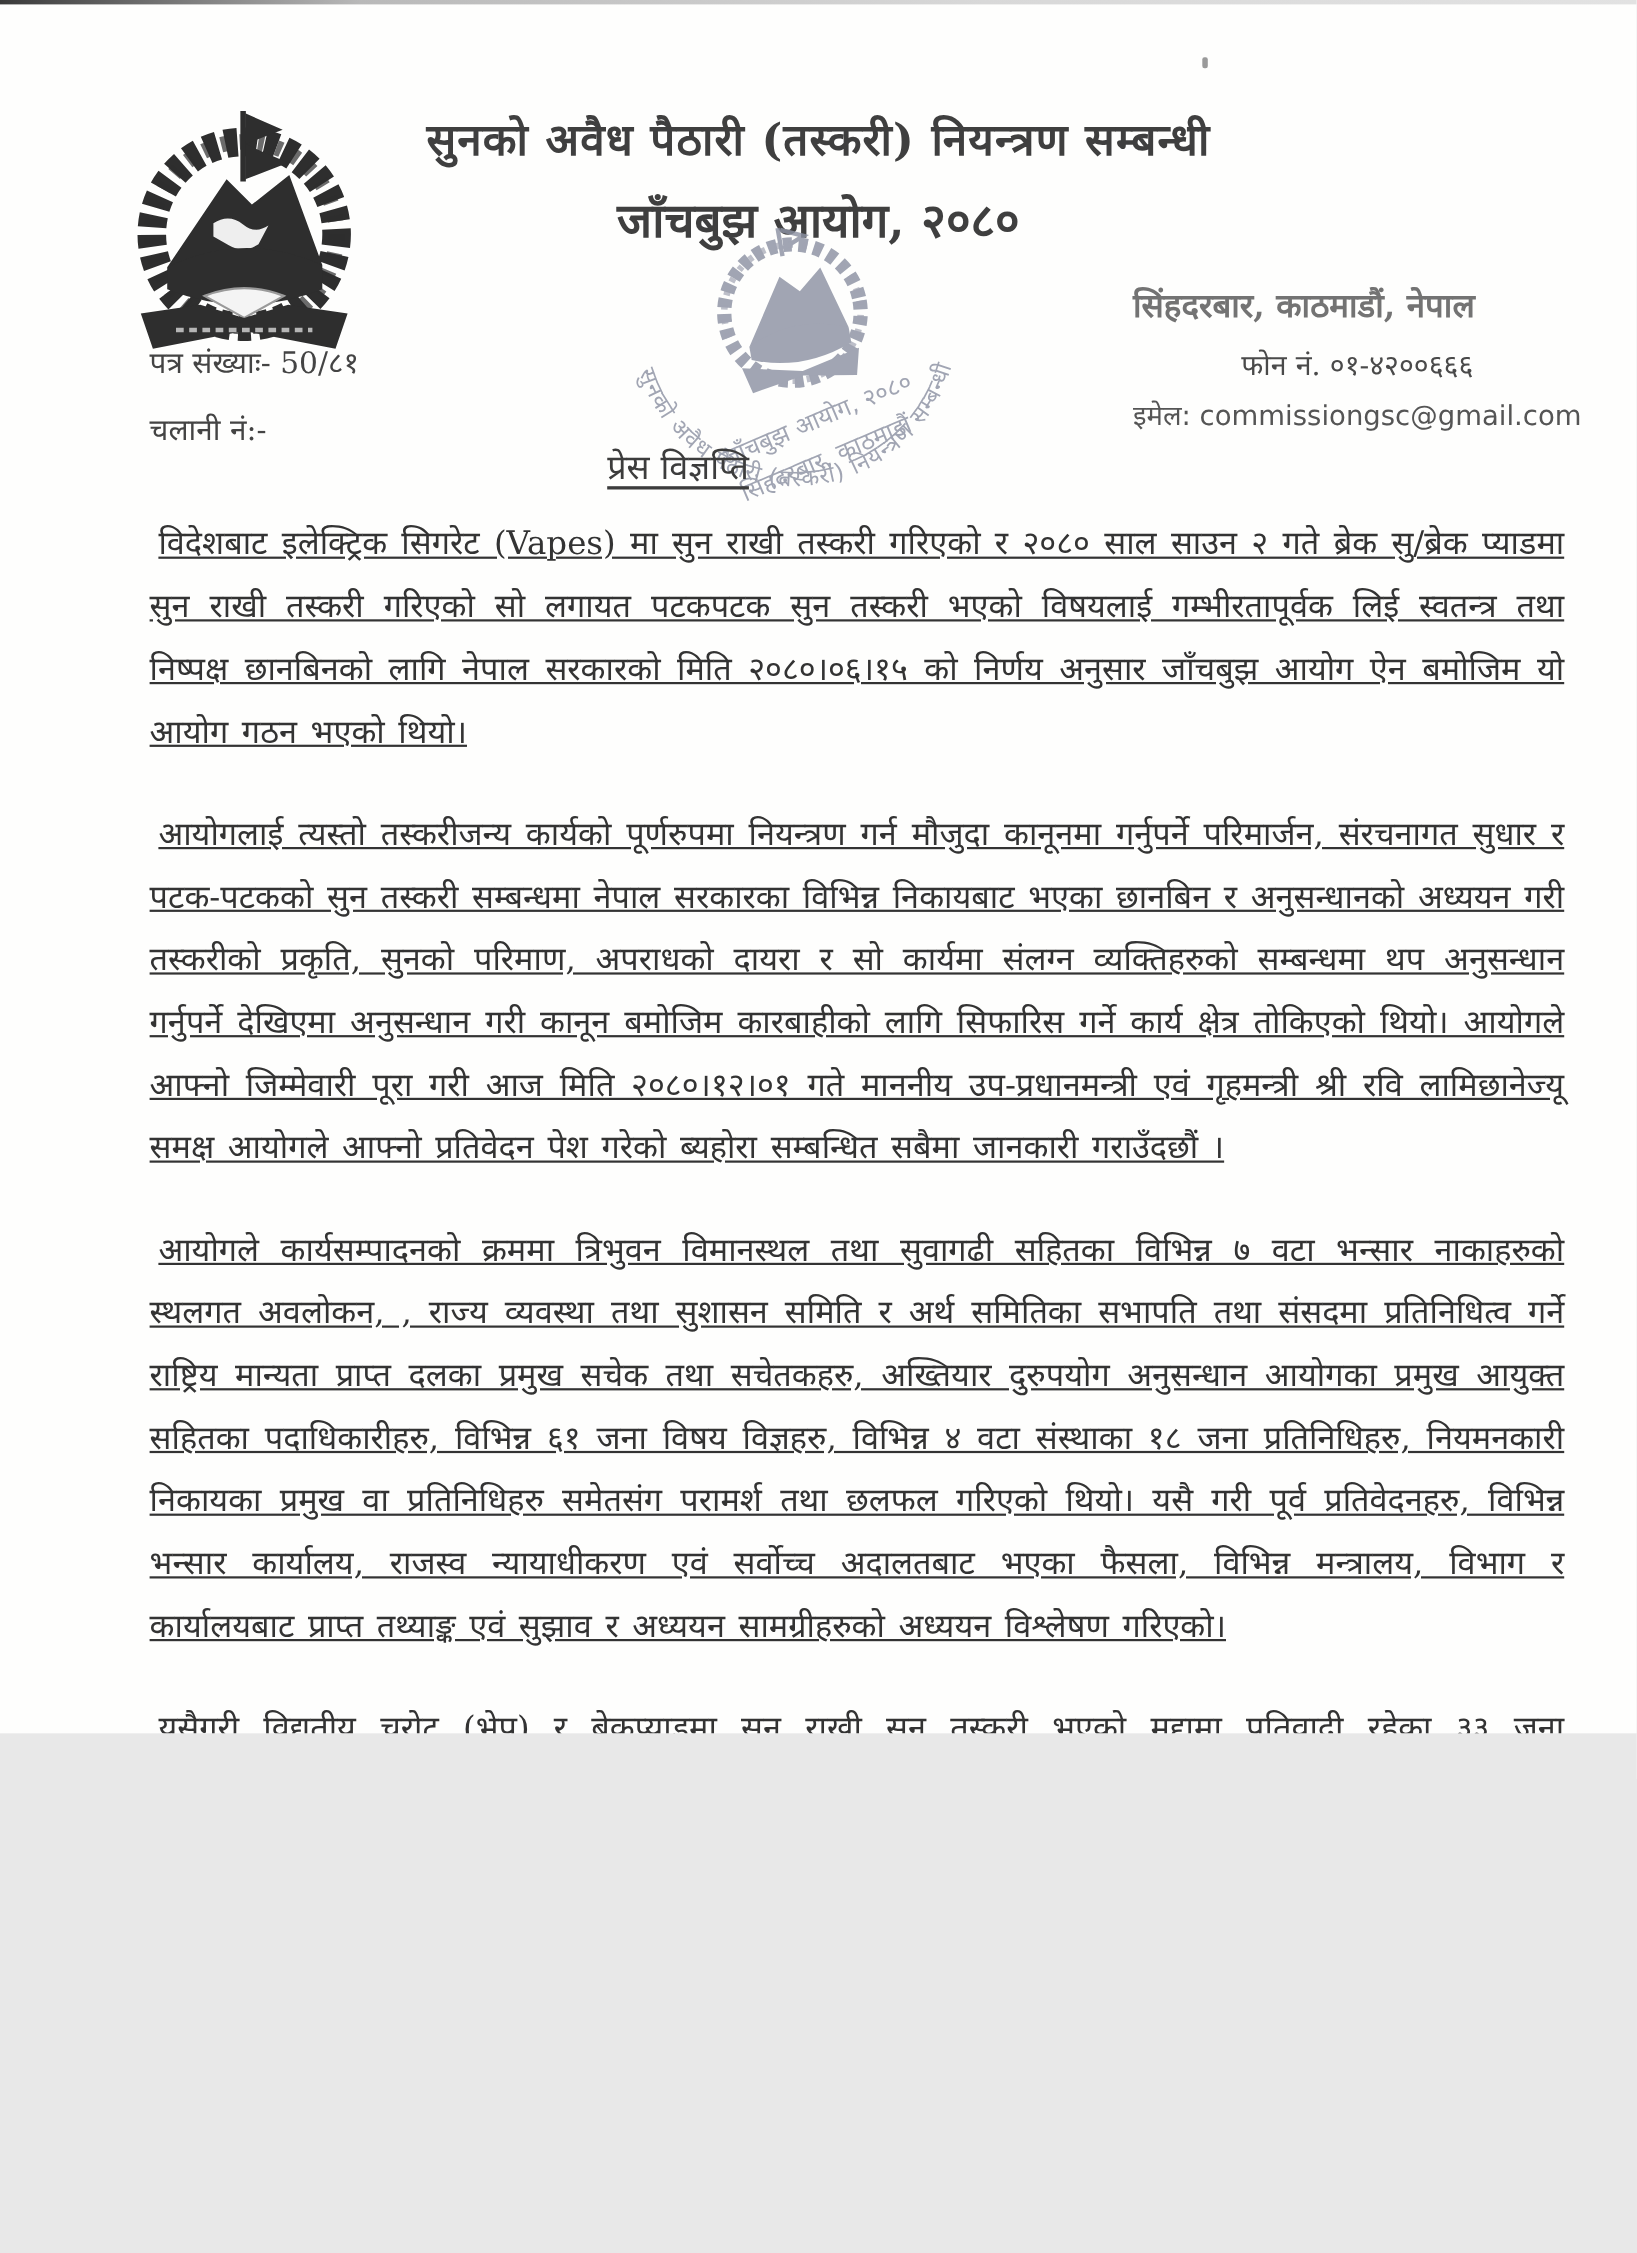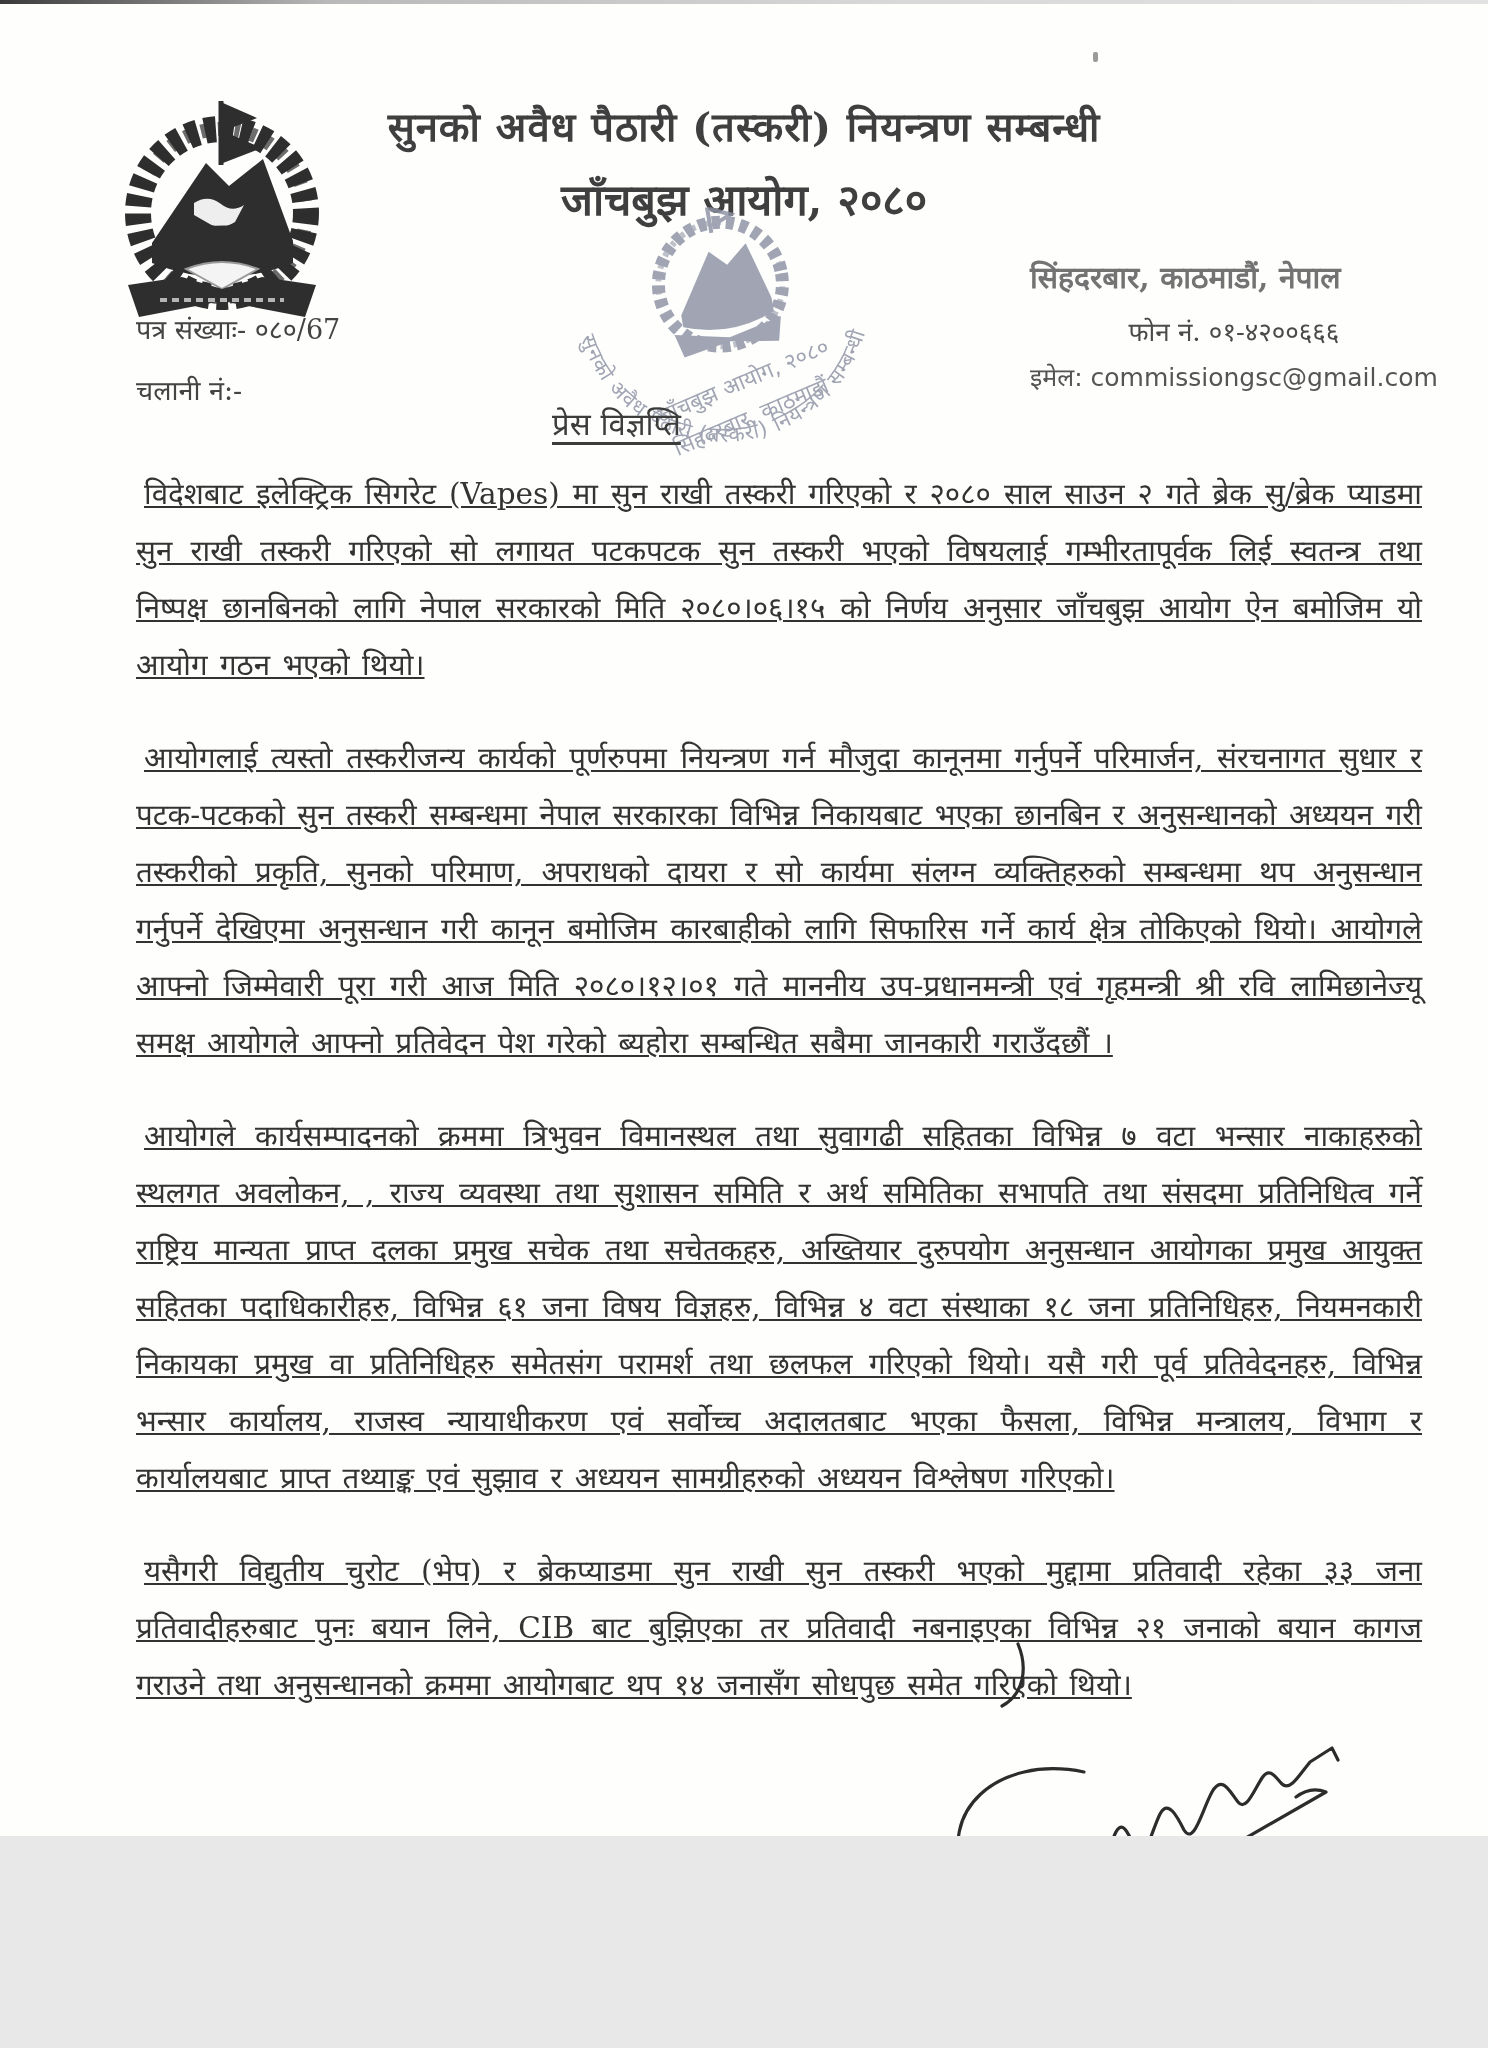--- a/index.html
+++ b/index.html
@@ -1,17 +1,17 @@
 <!DOCTYPE html>
 <html><head>
 <meta charset="utf-8">
 <style>
   html,body{margin:0;padding:0;background:#e8e8e8;}
   .page{
-    position:relative;width:1488px;height:1836px;background:#fefefdll;
+    position:relative;width:1488px;height:1576px;background:#fefefdll;
     background:#fefefd;overflow:hidden;
     font-family:"DejaVu Serif","DejaVu Sans",serif;color:#3a3a3a;
   }
   .top-edge{position:absolute;top:0;left:0;right:0;height:4px;
     background:linear-gradient(to right,#3a3a3a,#b9b9b9 22%,#d8d8d8 60%,#e2e2e2);}
   .emblem{position:absolute;left:112px;top:90px;width:220px;height:242px;}
   .title-block{position:absolute;left:0;top:98px;width:100%;text-align:center;color:#3f3f3f;}
   .title-line1{font-size:40px;font-weight:bold;letter-spacing:1px;}
   .title-line2{font-size:43px;font-weight:bold;margin-top:16px;}
   .stamp{position:absolute;left:550px;top:166px;width:348px;height:318px;opacity:.82;}
@@ -82,21 +82,21 @@
     </g>
   </svg>
 
   <div class="contact">
     <div class="contact-addr">सिंहदरबार, काठमाडौं, नेपाल</div>
     <div class="contact-phone">फोन नं. ०१-४२००६६६</div>
     <div class="contact-email">इमेल: commissiongsc@gmail.com</div>
   </div>
 
   <div class="refs">
-    <div class="refs-letter">पत्र संख्याः- ०८०/67</div>
+    <div class="refs-letter">पत्र संख्याः- 50/८१</div>
     <div class="refs-chalani">चलानी नं:-</div>
   </div>
 
   <div class="press-heading">प्रेस विज्ञप्ति</div>
 
   <div class="content">
     <p>विदेशबाट इलेक्ट्रिक सिगरेट (Vapes) मा सुन राखी तस्करी गरिएको र २०८० साल साउन २ गते ब्रेक सु/ब्रेक प्याडमा सुन राखी तस्करी गरिएको सो लगायत पटकपटक सुन तस्करी भएको विषयलाई गम्भीरतापूर्वक लिई स्वतन्त्र तथा निष्पक्ष छानबिनको लागि नेपाल सरकारको मिति २०८०।०६।१५ को निर्णय अनुसार जाँचबुझ आयोग ऐन बमोजिम यो आयोग गठन भएको थियो।</p>
     <p>आयोगलाई त्यस्तो तस्करीजन्य कार्यको पूर्णरुपमा नियन्त्रण गर्न मौजुदा कानूनमा गर्नुपर्ने परिमार्जन,  संरचनागत सुधार र  पटक-पटकको सुन तस्करी सम्बन्धमा नेपाल सरकारका विभिन्न निकायबाट भएका छानबिन र अनुसन्धानको अध्ययन गरी तस्करीको प्रकृति, सुनको परिमाण, अपराधको दायरा र सो कार्यमा संलग्न व्यक्तिहरुको सम्बन्धमा थप अनुसन्धान गर्नुपर्ने देखिएमा अनुसन्धान गरी कानून बमोजिम कारबाहीको लागि सिफारिस गर्ने कार्य क्षेत्र तोकिएको थियो।  आयोगले आफ्नो जिम्मेवारी पूरा गरी  आज मिति २०८०।१२।०१ गते माननीय उप-प्रधानमन्त्री एवं गृहमन्त्री श्री रवि लामिछानेज्यू समक्ष आयोगले आफ्नो प्रतिवेदन पेश गरेको ब्यहोरा सम्बन्धित सबैमा जानकारी गराउँदछौं ।</p>
     <p>आयोगले कार्यसम्पादनको क्रममा त्रिभुवन विमानस्थल तथा सुवागढी सहितका विभिन्न ७ वटा भन्सार नाकाहरुको स्थलगत अवलोकन, , राज्य व्यवस्था तथा सुशासन समिति र अर्थ समितिका सभापति तथा संसदमा प्रतिनिधित्व गर्ने राष्ट्रिय मान्यता प्राप्त दलका प्रमुख सचेक तथा सचेतकहरु, अख्तियार दुरुपयोग अनुसन्धान आयोगका प्रमुख आयुक्त सहितका पदाधिकारीहरु,  विभिन्न ६१ जना विषय विज्ञहरु,  विभिन्न ४ वटा संस्थाका १८ जना प्रतिनिधिहरु, नियमनकारी निकायका प्रमुख वा प्रतिनिधिहरु समेतसंग परामर्श तथा छलफल गरिएको थियो। यसै गरी पूर्व प्रतिवेदनहरु, विभिन्न भन्सार कार्यालय, राजस्व न्यायाधीकरण एवं सर्वोच्च अदालतबाट भएका फैसला, विभिन्न मन्त्रालय, विभाग र कार्यालयबाट प्राप्त तथ्याङ्क एवं सुझाव र अध्ययन सामग्रीहरुको अध्ययन विश्लेषण गरिएको।</p>
     <p>यसैगरी विद्युतीय चुरोट (भेप) र ब्रेकप्याडमा सुन राखी सुन तस्करी भएको मुद्दामा प्रतिवादी रहेका ३३ जना प्रतिवादीहरुबाट पुनः बयान लिने, CIB बाट बुझिएका तर प्रतिवादी नबनाइएका विभिन्न २१ जनाको बयान कागज गराउने तथा अनुसन्धानको क्रममा आयोगबाट थप १४ जनासँग सोधपुछ समेत गरिएको थियो।</p>

